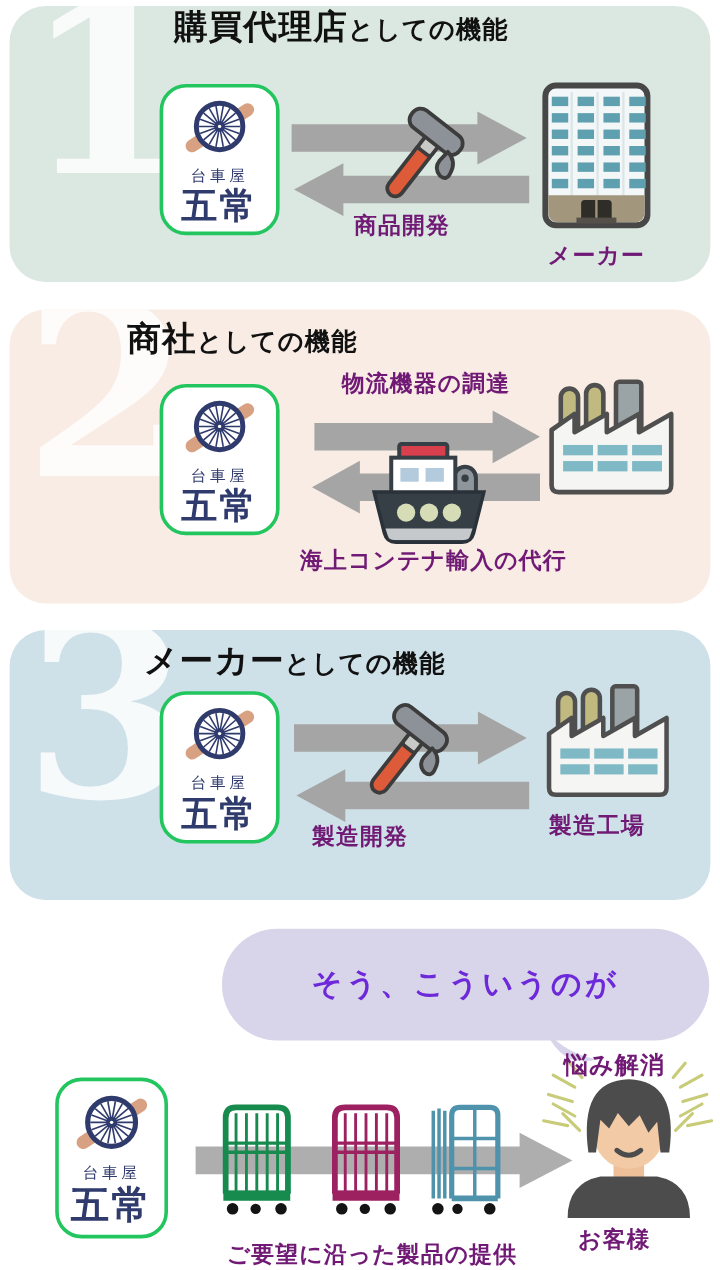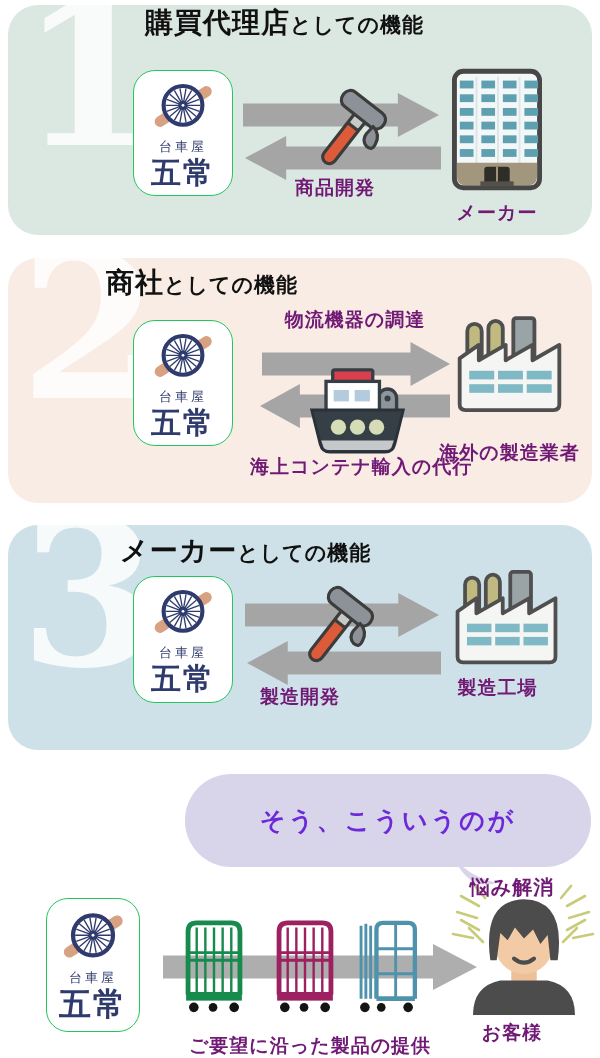--- a/index.html
+++ b/index.html
@@ -8,21 +8,21 @@
   .panel{position:absolute;left:8px;width:584px;border-radius:30px;overflow:hidden;}
   .p1{top:5px;height:230px;background:#dbe7e1;}
   .p2{top:258px;height:245px;background:#f9ece4;}
   .p3{top:525px;height:225px;background:#cfe1e8;}
   .numeral{position:absolute;left:12px;top:-6px;font-family:"DejaVu Serif","Liberation Serif",serif;
            font-size:200px;line-height:152px;color:rgba(255,255,255,0.82);font-weight:bold;}
   .ptitle{position:absolute;display:flex;align-items:baseline;color:#111;white-space:nowrap;}
   .ptitle .strong{font-size:28px;font-weight:bold;letter-spacing:1px;}
   .ptitle .rest{font-size:21px;font-weight:bold;letter-spacing:1px;}
   .t1{left:97px;top:4px;margin-left:48px;} .t2{left:106px;top:264px;} .t3{left:120px;top:532px;}
-  .badge{position:absolute;width:100px;background:#fff;border:1px solid #22c55e;border-radius:22px;
+  .badge{position:absolute;width:100px;background:#fff;border:3px solid #22c55e;border-radius:22px;
          display:flex;flex-direction:column;align-items:center;justify-content:center;box-sizing:border-box;}
   .badge .btop{font-size:13px;letter-spacing:3px;color:#2f3a6d;margin-top:2px;}
   .badge .bmain{font-size:30px;font-weight:bold;color:#2f3a6d;font-family:Liberation Serif, serif;letter-spacing:2px;line-height:1.1;}
   .b1{left:133px;top:70px;height:126px;}
   .b2{left:133px;top:320px;height:126px;}
   .b3{left:133px;top:576px;height:127px;}
   .b4{left:46px;top:898px;width:94px;height:134px;}
   .b4 .bmain{font-size:32px;}
   .lbl{position:absolute;font-size:19px;font-weight:bold;color:#701a75;text-align:center;letter-spacing:1px;z-index:4;white-space:nowrap;}
   .arrow{position:absolute;z-index:1;}
@@ -200,21 +200,20 @@
       <g fill="#7fb9c5">
         <rect x="18" y="57" width="26" height="9"></rect>
           <rect x="48" y="57" width="26" height="9"></rect>
           <rect x="78" y="57" width="26" height="9"></rect>
         <rect x="18" y="71" width="26" height="9"></rect>
           <rect x="48" y="71" width="26" height="9"></rect>
           <rect x="78" y="71" width="26" height="9"></rect>
       </g>
     </svg>
   </div>
-  <div class="lbl" style="left:432px;top:440px;width:155px;">海外の製造業者</div>
 
   <div class="panel p3">
     <div class="numeral">3</div>
   </div>
   <div class="ptitle t3">
     <span class="strong">メーカー</span>
       <span class="rest">としての機能</span>
   </div>
 
   <div class="badge b3">

